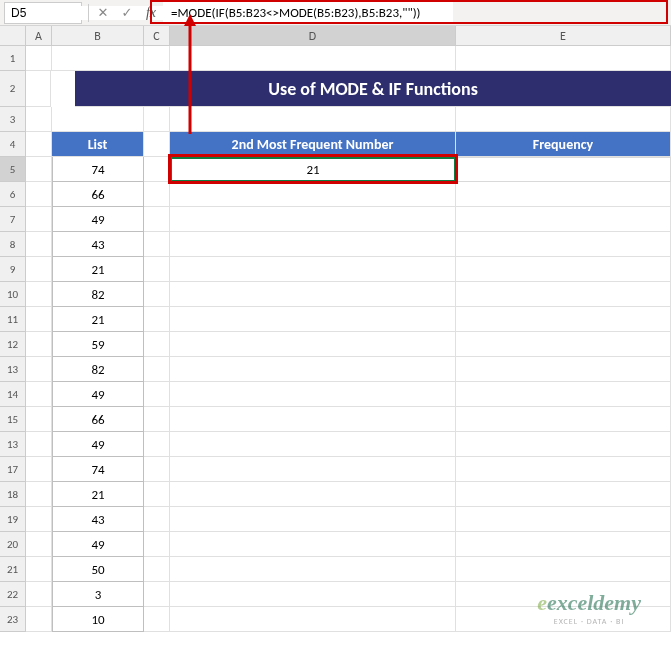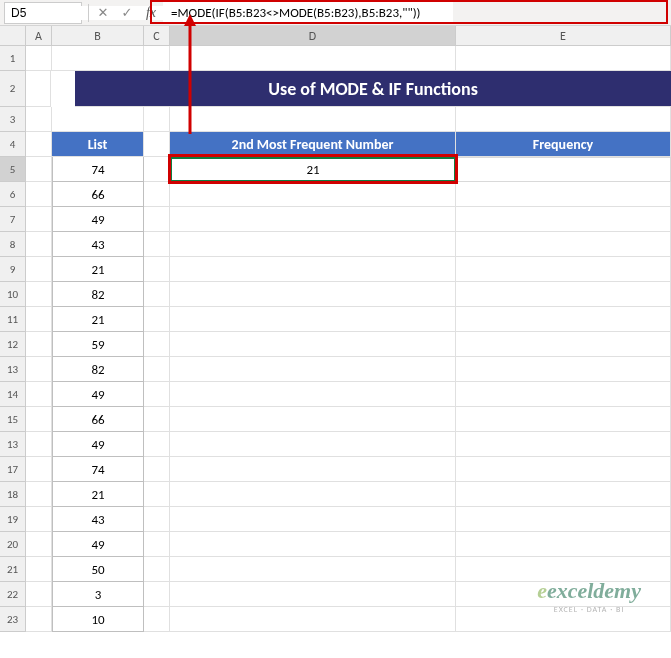--- a/index.html
+++ b/index.html
@@ -180,21 +180,21 @@
       position: absolute;
       border: 3px solid #d00000;
       pointer-events: none;
     }
     .arrow {
       position: absolute;
       pointer-events: none;
     }
     .watermark {
       position: absolute;
-      bottom: 44px;
+      bottom: 32px;
       right: 30px;
       text-align: center;
       opacity: 0.55;
     }
     .wm-logo {
       font-family: Georgia, serif;
       font-style: italic;
       font-size: 22px;
       color: #1a6b4a;
       font-weight: bold;

